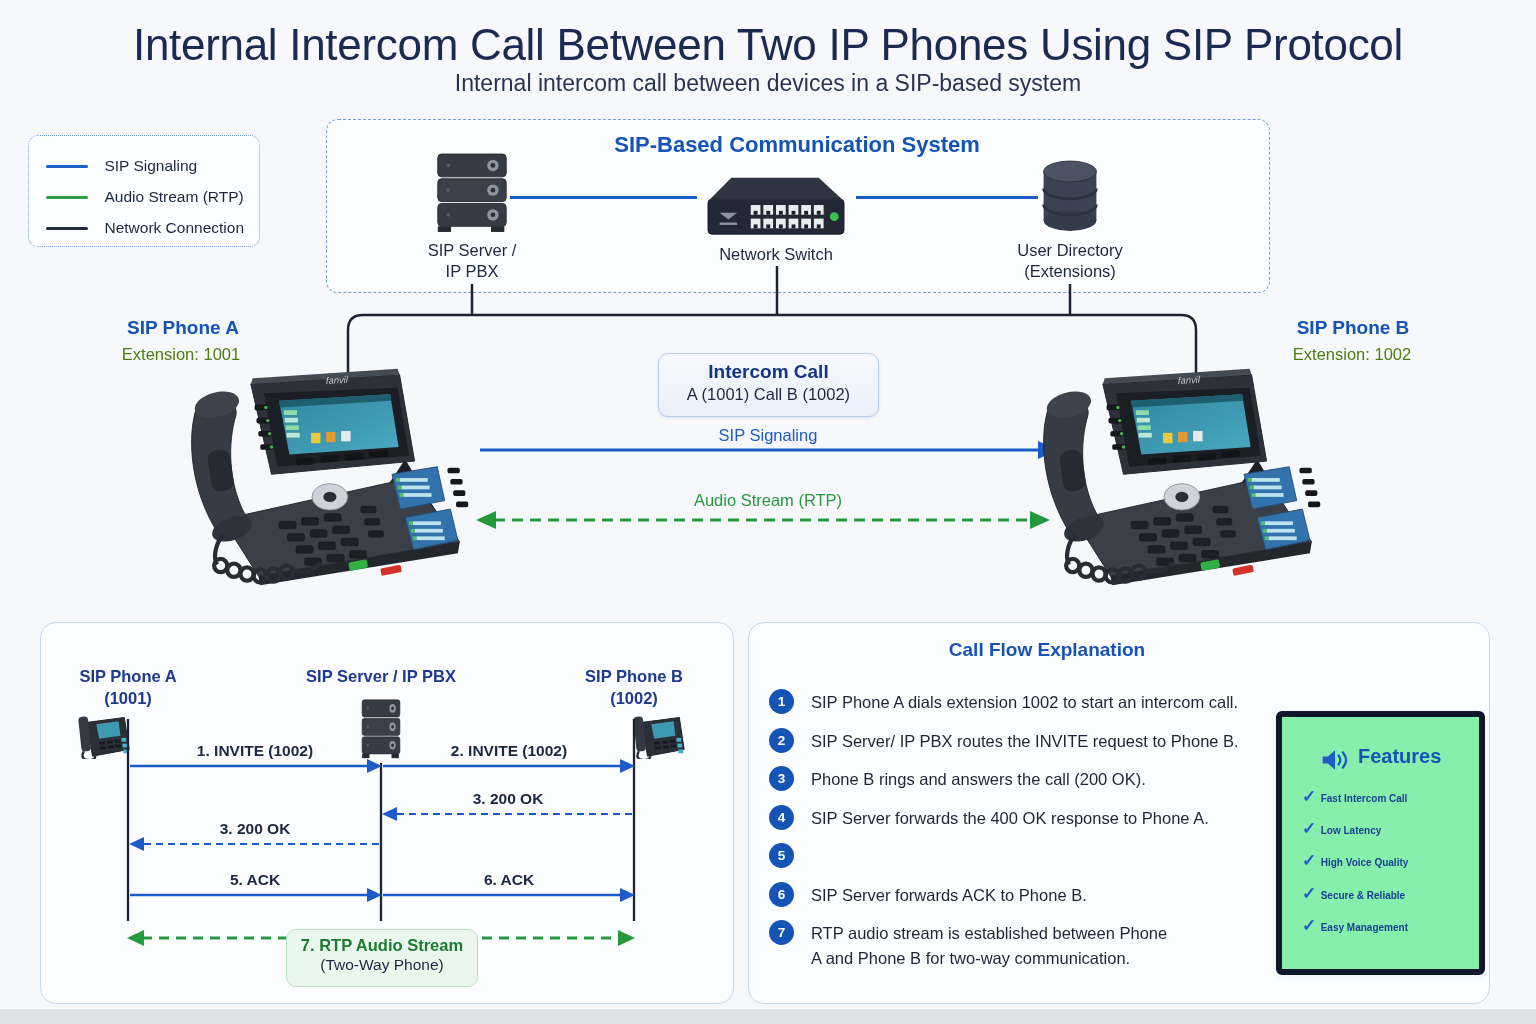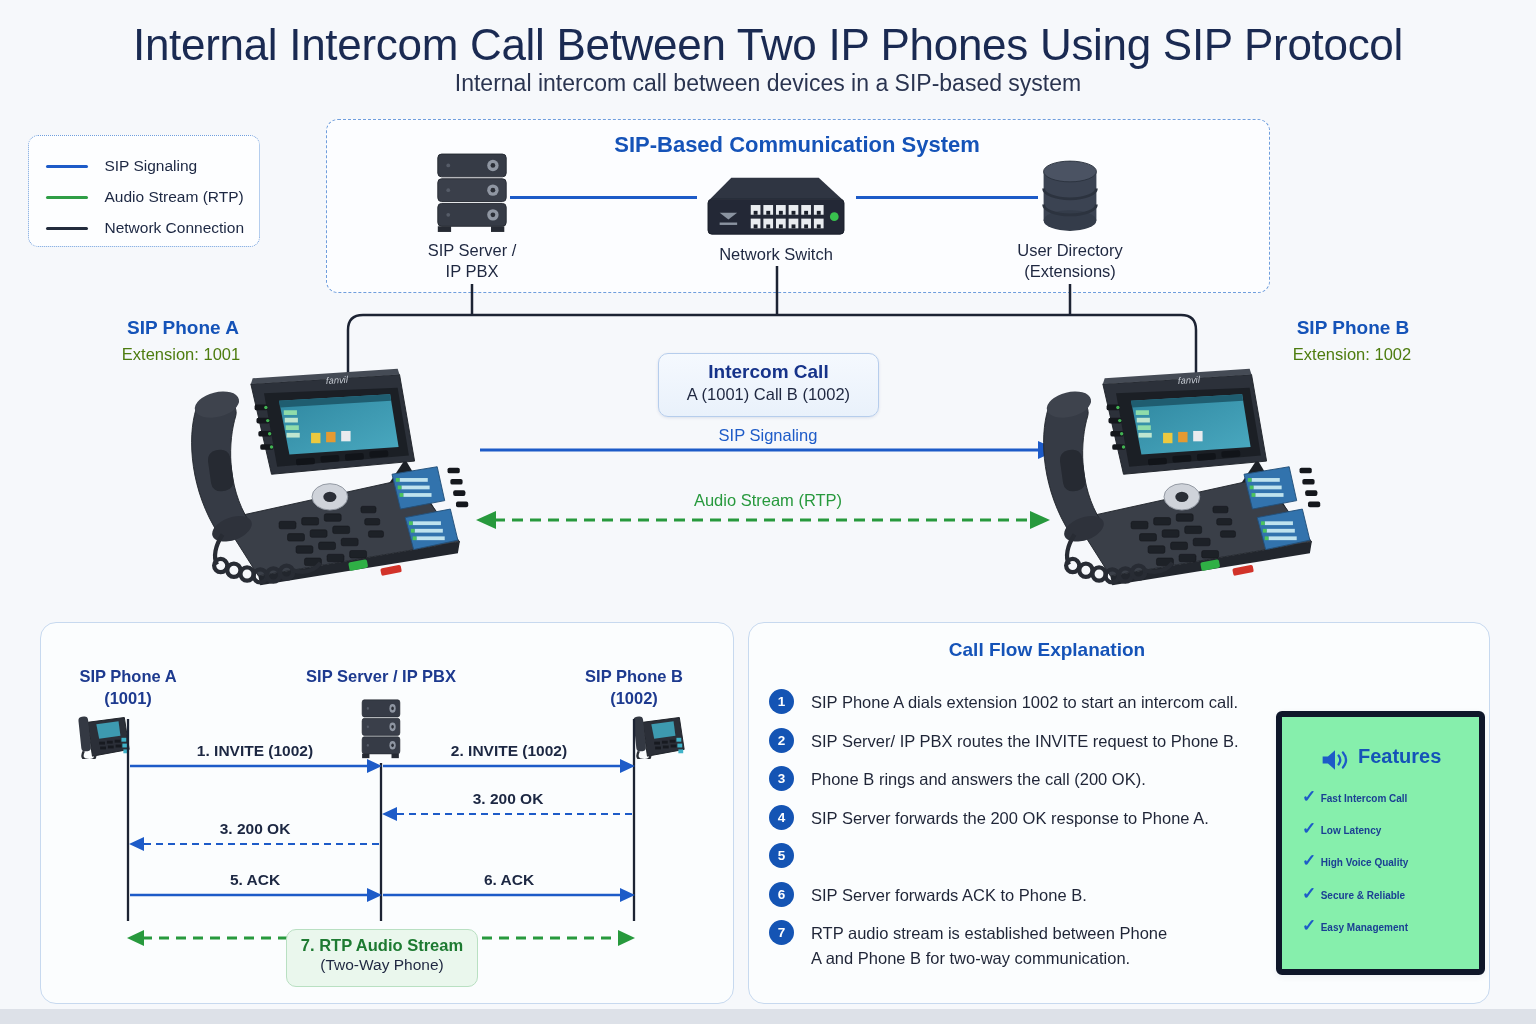--- a/index.html
+++ b/index.html
@@ -381,21 +381,21 @@
   <div class="abs panel" style="left:748px;top:622px;width:740px;height:380px;">
     <div class="abs ctr blue" style="left:0;top:16px;width:596px;font-size:19px;font-weight:700;">Call Flow Explanation</div>
 
     <div class="abs step-circle" style="left:20px;top:66px;">1</div>
     <div class="abs step-text" style="left:62px;top:67px;width:460px;">SIP Phone A dials extension 1002 to start an intercom call.</div>
     <div class="abs step-circle" style="left:20px;top:105px;">2</div>
     <div class="abs step-text" style="left:62px;top:106px;width:460px;">SIP Server/ IP PBX routes the INVITE request to Phone B.</div>
     <div class="abs step-circle" style="left:20px;top:143px;">3</div>
     <div class="abs step-text" style="left:62px;top:144px;width:460px;">Phone B rings and answers the call (200 OK).</div>
     <div class="abs step-circle" style="left:20px;top:182px;">4</div>
-    <div class="abs step-text" style="left:62px;top:183px;width:460px;">SIP Server forwards the 200 OK response to Phone A.</div>
+    <div class="abs step-text" style="left:62px;top:183px;width:460px;">SIP Server forwards the 400 OK response to Phone A.</div>
     <div class="abs step-circle" style="left:20px;top:220px;">5</div>
     <div class="abs step-circle" style="left:20px;top:259px;">6</div>
     <div class="abs step-text" style="left:62px;top:260px;width:460px;">SIP Server forwards ACK to Phone B.</div>
     <div class="abs step-circle" style="left:20px;top:297px;">7</div>
     <div class="abs step-text" style="left:62px;top:298px;width:368px;">RTP audio stream is established between Phone A and Phone B for two-way communication.</div>
 
     <div class="abs featbox" style="left:527px;top:88px;width:197px;height:252px;">
       <svg class="abs" style="left:38px;top:30px;" width="30" height="26" viewBox="0 0 34 28">
           <use href="#spk"></use>
         </svg>

